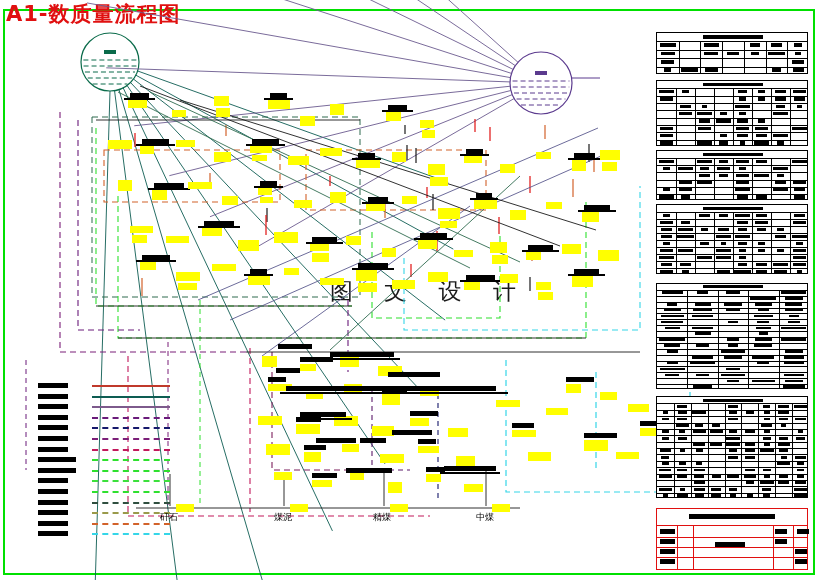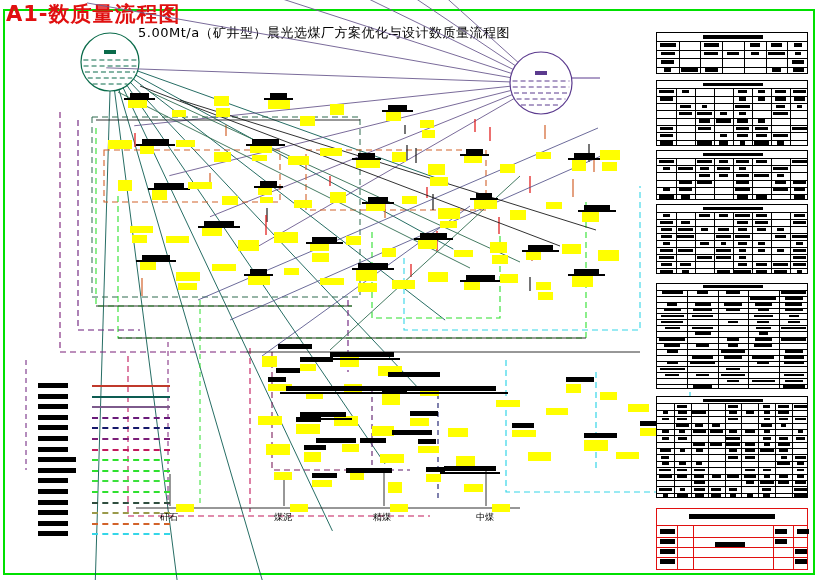--- a/index.html
+++ b/index.html
@@ -52,22 +52,22 @@
 </style>
 </head>
 <body>
 
 <div id="root">
 
   <div class="frame-outer"></div>
 
   <div class="sheet-title">A1-数质量流程图</div>
 
-  <div class="main-title">5.00Mt/a（矿井型）晨光选煤厂方案优化与设计数质量流程图</div>
-
+
+  <div class="watermark">图 文 设 计</div>
 
   <div id="flow" style="position:absolute;left:0;top:0;width:819px;height:580px;">
       <svg width="819" height="580" style="position:absolute;left:0;top:0;">
         <circle cx="110" cy="62" r="29" fill="#fff" stroke="#0a6b4a" stroke-width="1.2"></circle>
         <line x1="83.38352389965945" y1="60" x2="136.61647610034055" y2="60" stroke="#0a6b4a" stroke-width="1" stroke-dasharray="5,3"></line>
         <line x1="83.57501182592506" y1="66" x2="136.42498817407494" y2="66" stroke="#0a6b4a" stroke-width="1" stroke-dasharray="5,3"></line>
         <line x1="84.9563900365782" y1="72" x2="135.0436099634218" y2="72" stroke="#0a6b4a" stroke-width="1" stroke-dasharray="5,3"></line>
         <line x1="87.748168614696" y1="78" x2="132.251831385304" y2="78" stroke="#0a6b4a" stroke-width="1" stroke-dasharray="5,3"></line>
         <line x1="92.61711186252411" y1="84" x2="127.38288813747589" y2="84" stroke="#0a6b4a" stroke-width="1" stroke-dasharray="5,3"></line>
         <circle cx="541" cy="83" r="31" fill="#fff" stroke="#5b3a8e" stroke-width="1.2"></circle>

